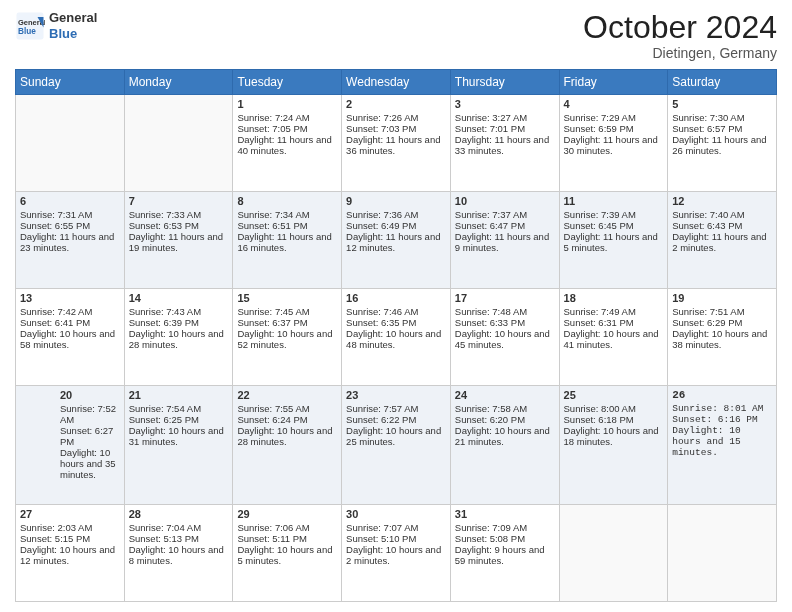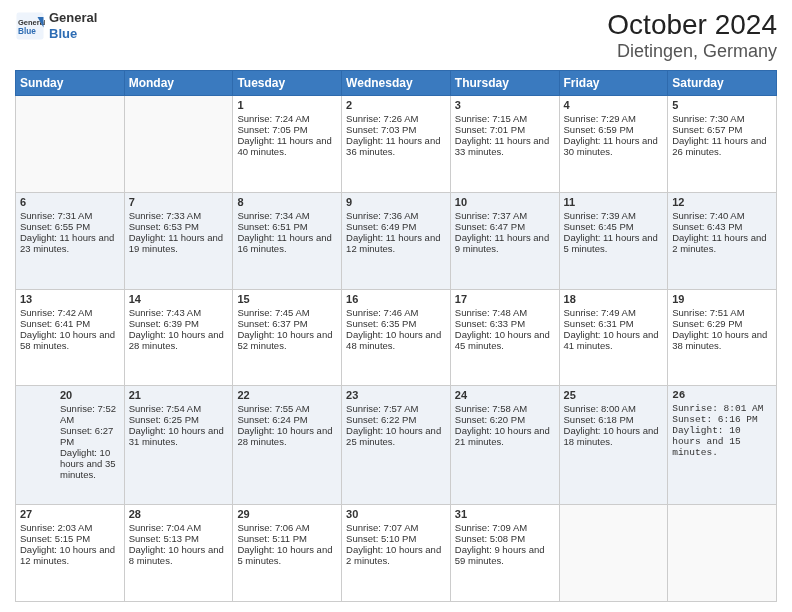--- a/index.html
+++ b/index.html
@@ -38,41 +38,41 @@
       color: #2e6db4;
     }
     .logo-icon {
       width: 30px;
       height: 30px;
     }
     .title-block {
       text-align: right;
     }
     .month-title {
-      font-size: 28px;
+      font-size: 32px;
       font-weight: normal;
       color: #222;
       line-height: 1.1;
     }
     .location {
-      font-size: 18px;
+      font-size: 14px;
       color: #555;
     }
     .calendar {
       border: 1px solid #ccc;
       border-collapse: collapse;
       width: 100%;
       flex: 1;
       table-layout: fixed;
     }
     .calendar th {
       background-color: #3a7abf;
       color: #fff;
       font-size: 12px;
-      font-weight: bold;
+      font-weight: normal;
       padding: 5px 4px;
       text-align: left;
       border: 1px solid #2e6aad;
     }
     .calendar td {
       vertical-align: top;
       border: 1px solid #ccc;
       padding: 3px 4px;
       font-size: 9.5px;
       color: #333;
@@ -138,21 +138,21 @@
             <div>Daylight: 11 hours and 40 minutes.</div>
           </td>
           <td>
             <span class="day-num">2</span>
             <div>Sunrise: 7:26 AM</div>
             <div>Sunset: 7:03 PM</div>
             <div>Daylight: 11 hours and 36 minutes.</div>
           </td>
           <td>
             <span class="day-num">3</span>
-            <div>Sunrise: 7:15 AM</div>
+            <div>Sunrise: 3:27 AM</div>
             <div>Sunset: 7:01 PM</div>
             <div>Daylight: 11 hours and 33 minutes.</div>
           </td>
           <td>
             <span class="day-num">4</span>
             <div>Sunrise: 7:29 AM</div>
             <div>Sunset: 6:59 PM</div>
             <div>Daylight: 11 hours and 30 minutes.</div>
           </td>
           <td>

